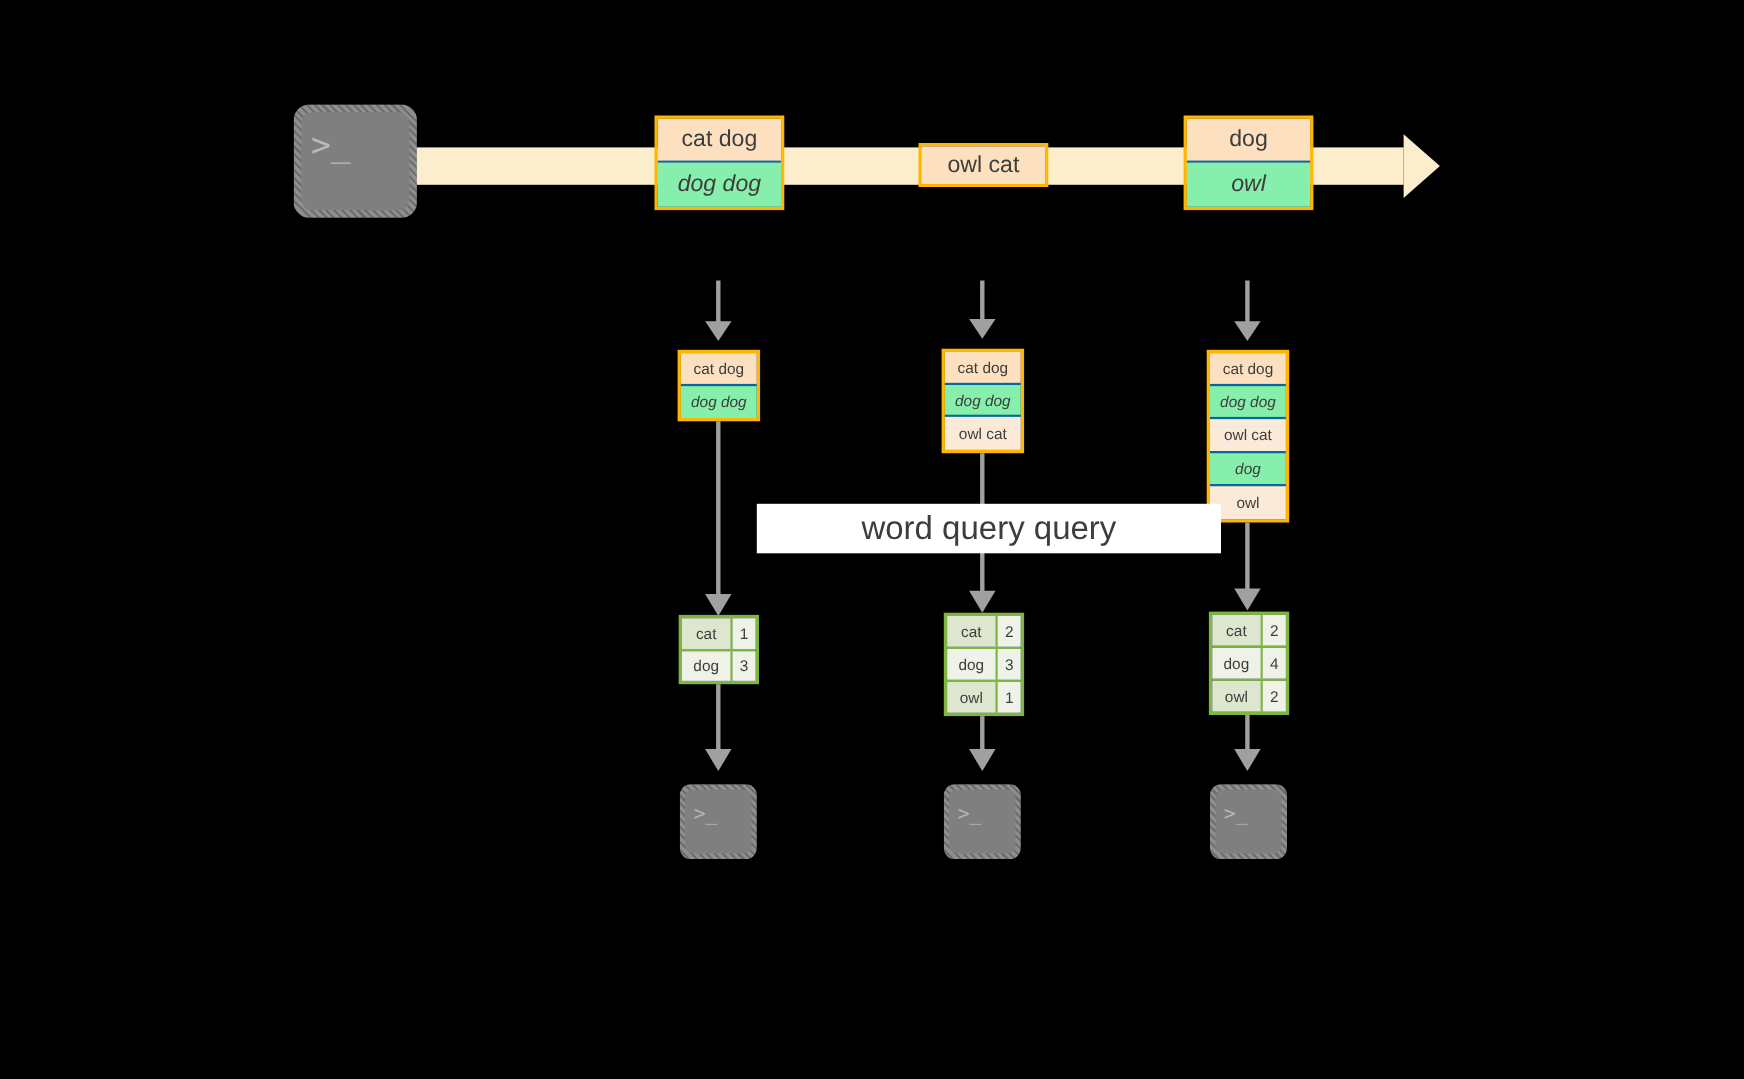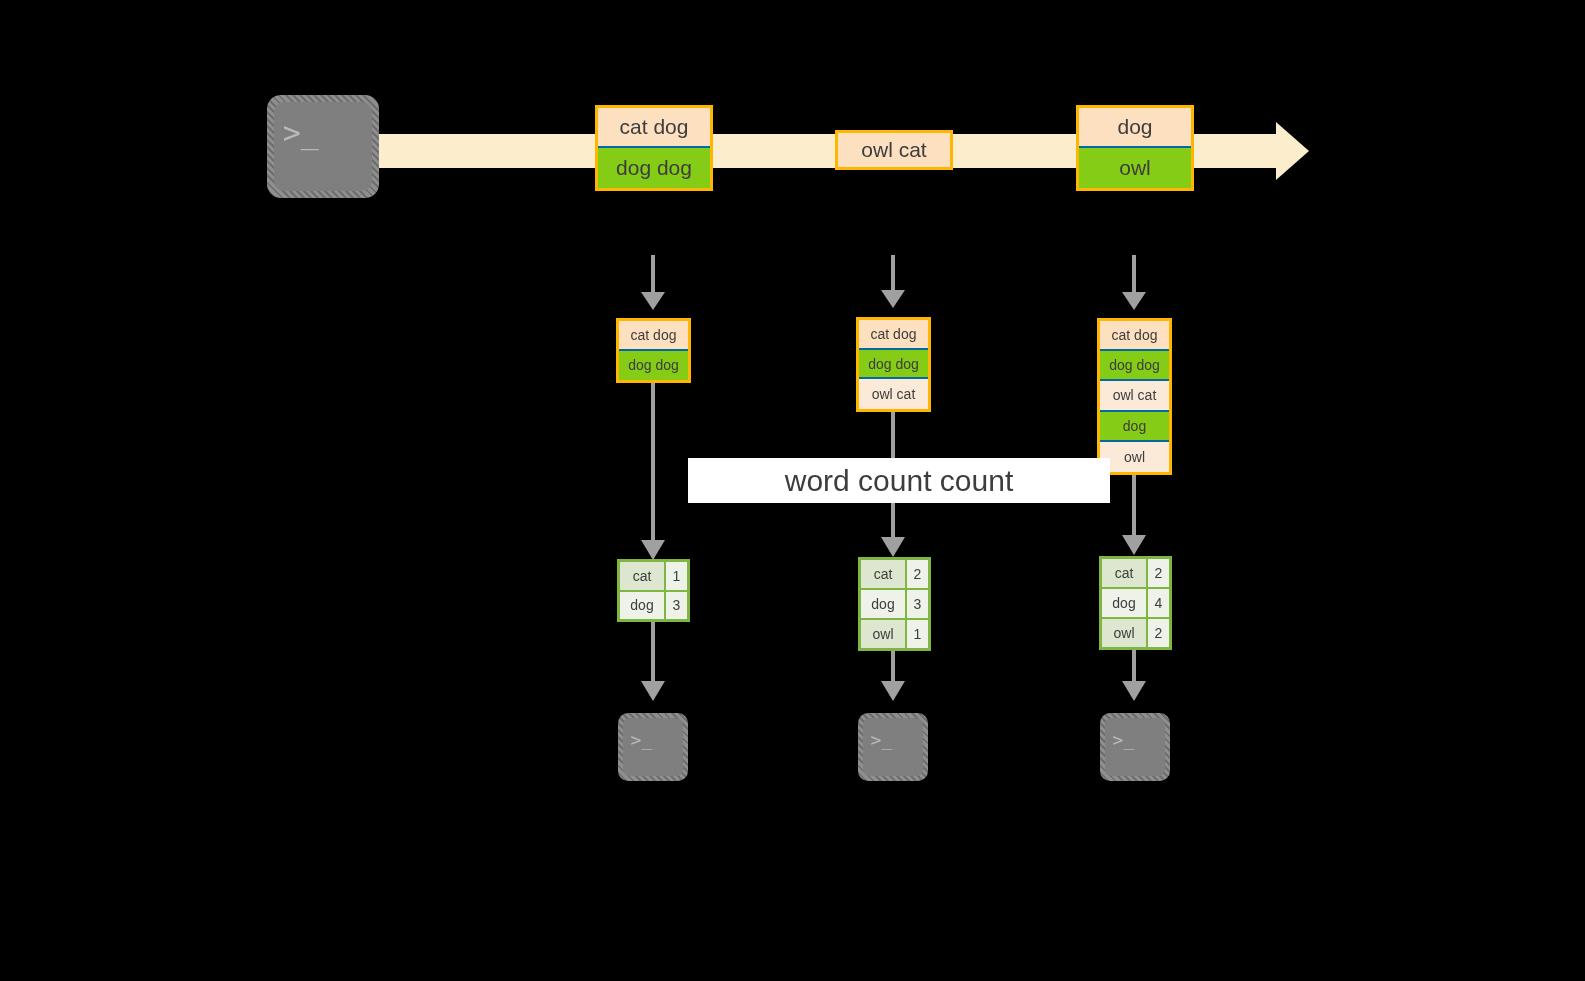--- a/index.html
+++ b/index.html
@@ -77,21 +77,21 @@
     box-sizing: border-box;
     display: flex;
     align-items: center;
     justify-content: center;
     color: #3d3d3d;
     white-space: nowrap;
     border-bottom: 2px solid #0369a1;
   }
   .rec .cell:last-child { border-bottom: none; }
   .fill-a { background: #fde0c0; }
-  .fill-b { background: #84cc16; }
+  .fill-b { background: #86efac; font-style: italic; }
   .fill-c { background: #fcead8; }
 
   
   .tbl {
     position: absolute;
     box-sizing: border-box;
     border: 3px solid #7fb541;
     display: flex;
     flex-direction: column;
   }
@@ -260,15 +260,15 @@
   </div>
 
   <div class="ar-line" style="left:1132px; top:650px; height:34px;"></div>
   <div class="ar-head" style="left:1122px; top:681px; border-width:20px 12px 0 12px;"></div>
 
   <div class="terminal small" style="left:1100px; top:713px; width:70px; height:68px; border-radius:10px;">
     <div class="inner"></div>
     <div class="prompt" style="font-size:18px;">&gt;_</div>
   </div>
 
-  <div class="qlabel" style="left:688px; top:458px; width:422px; height:45px; font-size:30px;">word count count</div>
+  <div class="qlabel" style="left:688px; top:458px; width:422px; height:45px; font-size:30px;">word query query</div>
 
 </div>
 
 </body></html>

